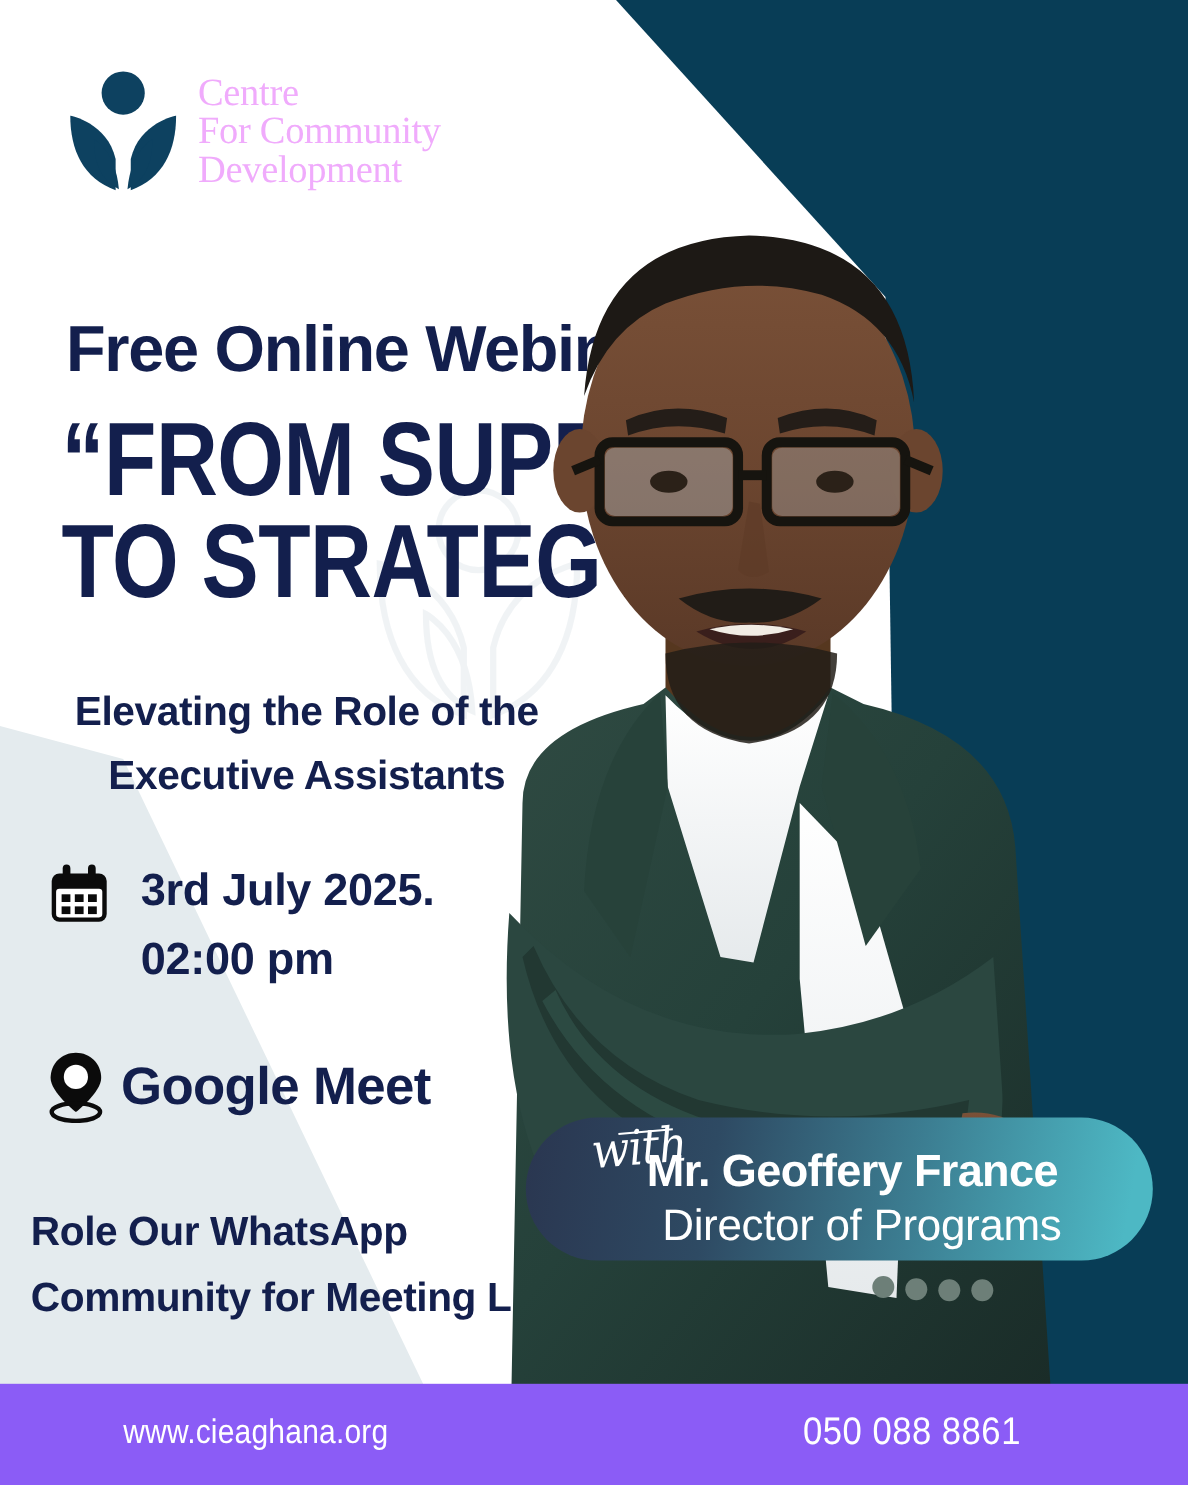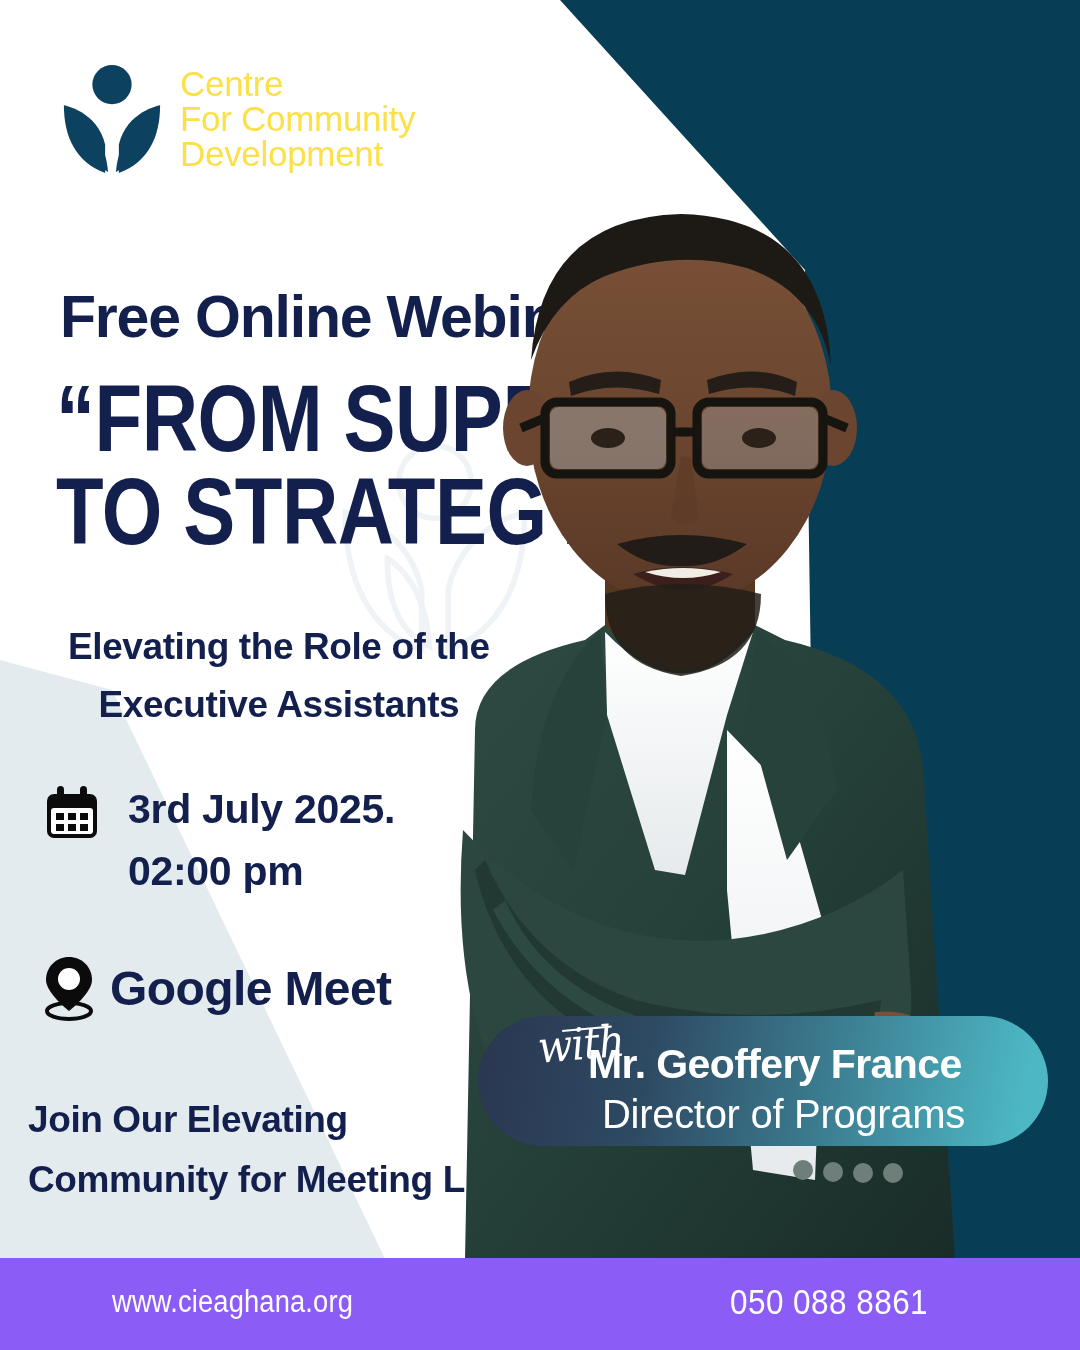--- a/index.html
+++ b/index.html
@@ -92,26 +92,26 @@
     position: absolute;
     left: 58px;
     top: 62px;
     display: flex;
     align-items: center;
     gap: 14px;
     z-index: 30;
   }
   .logo-mark { width: 108px; height: 112px; display: block; }
   .logo-words {
-    color: #fde047;
+    color: #f0abfc;
     font-size: 35px;
     line-height: 1.0;
     font-weight: 400;
     letter-spacing: -0.3px;
-    font-family: Liberation Sans, sans-serif;
+    font-family: Liberation Serif, serif;
   }
   .logo-words div { white-space: nowrap; }
 
   .kicker {
     position: absolute;
     left: 60px;
     top: 283px;
     color: #131f4d;
     font-size: 59px;
     font-weight: bold;
@@ -419,21 +419,21 @@
       <svg viewBox="0 0 54 66" xmlns="http://www.w3.org/2000/svg">
         <path d="M27 2 C14 2 4 12 4 25 C4 38 27 56 27 56 C27 56 50 38 50 25 C50 12 40 2 27 2 Z" fill="#0b0b0b"></path>
         <circle cx="27" cy="24" r="11" fill="#ffffff"></circle>
         <ellipse cx="27" cy="56" rx="22" ry="8" fill="none" stroke="#0b0b0b" stroke-width="4"></ellipse>
       </svg>
     </div>
     <div class="venue-text">Google Meet</div>
   </div>
 
   <div class="cta">
-    <div>Join Our Elevating</div>
+    <div>Role Our WhatsApp</div>
     <div>Community for Meeting Link</div>
   </div>
 
   <div class="speaker-pill">
     <div class="with-script">with</div>
     <div class="speaker-name">Mr. Geoffery France</div>
     <div class="speaker-role">Director of Programs</div>
   </div>
 
   <div class="footer-bar">

